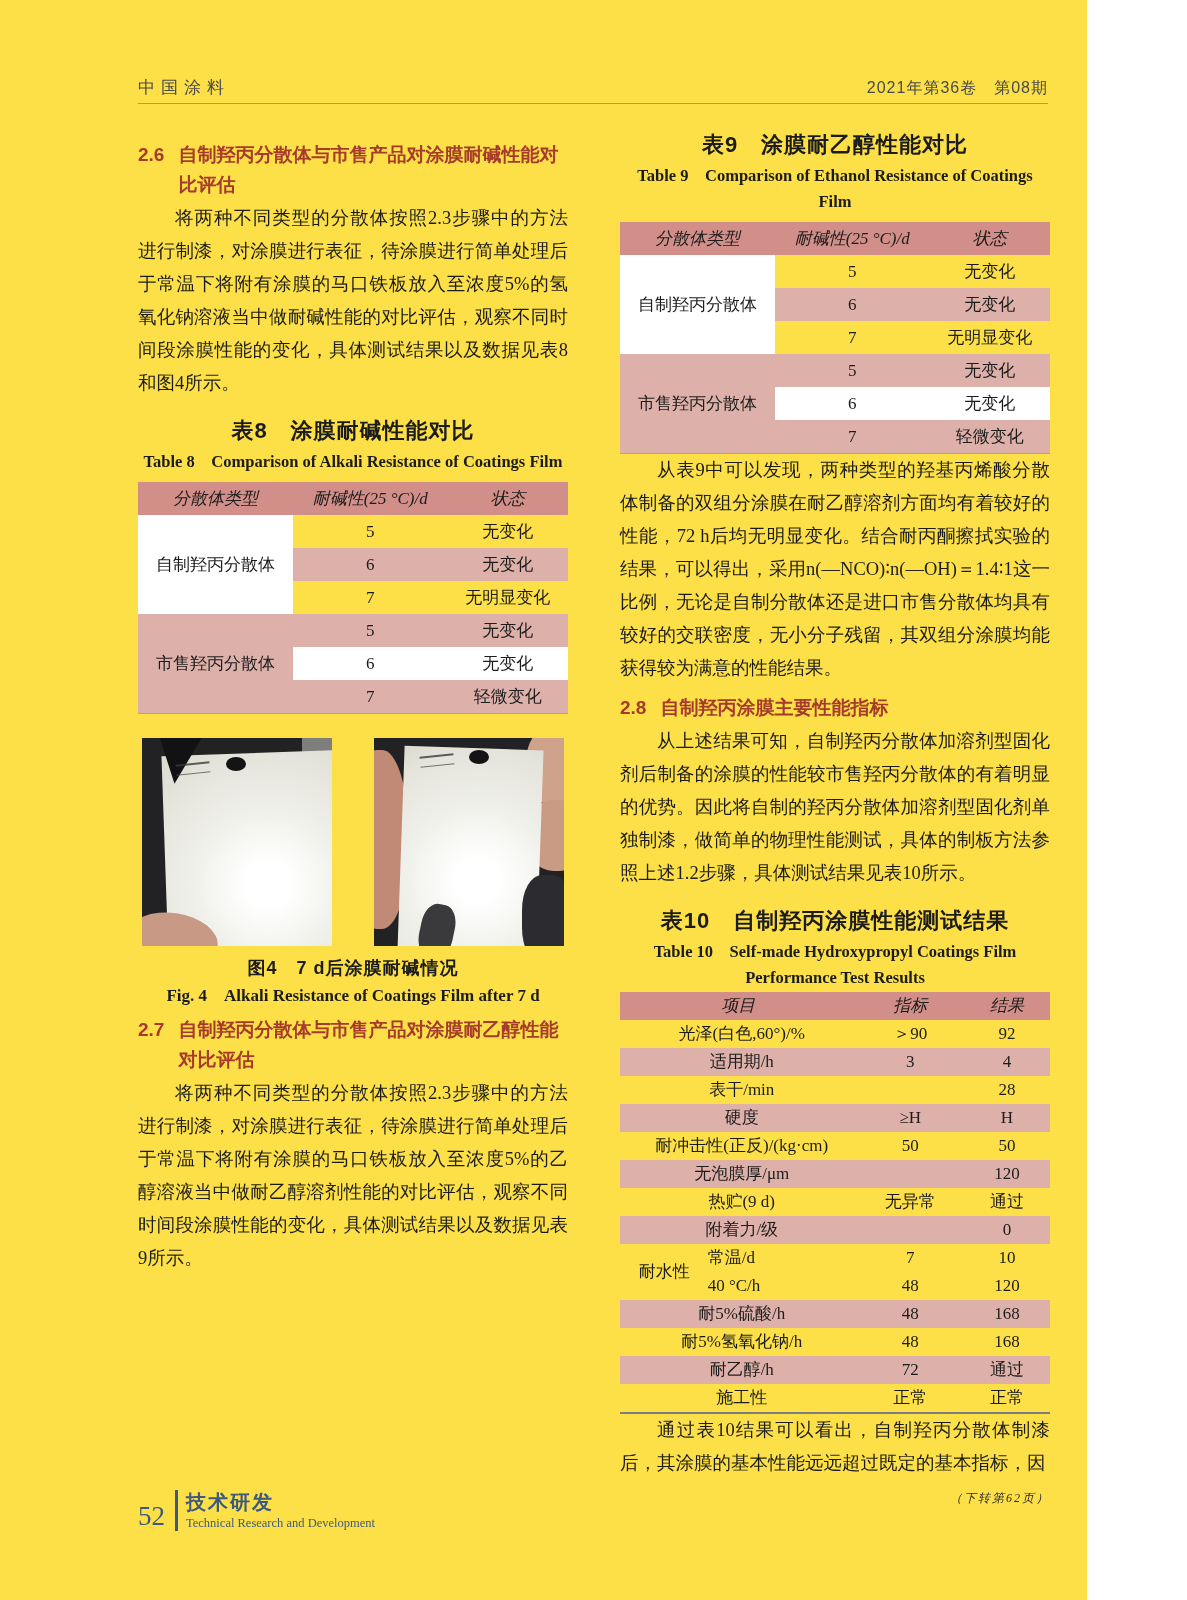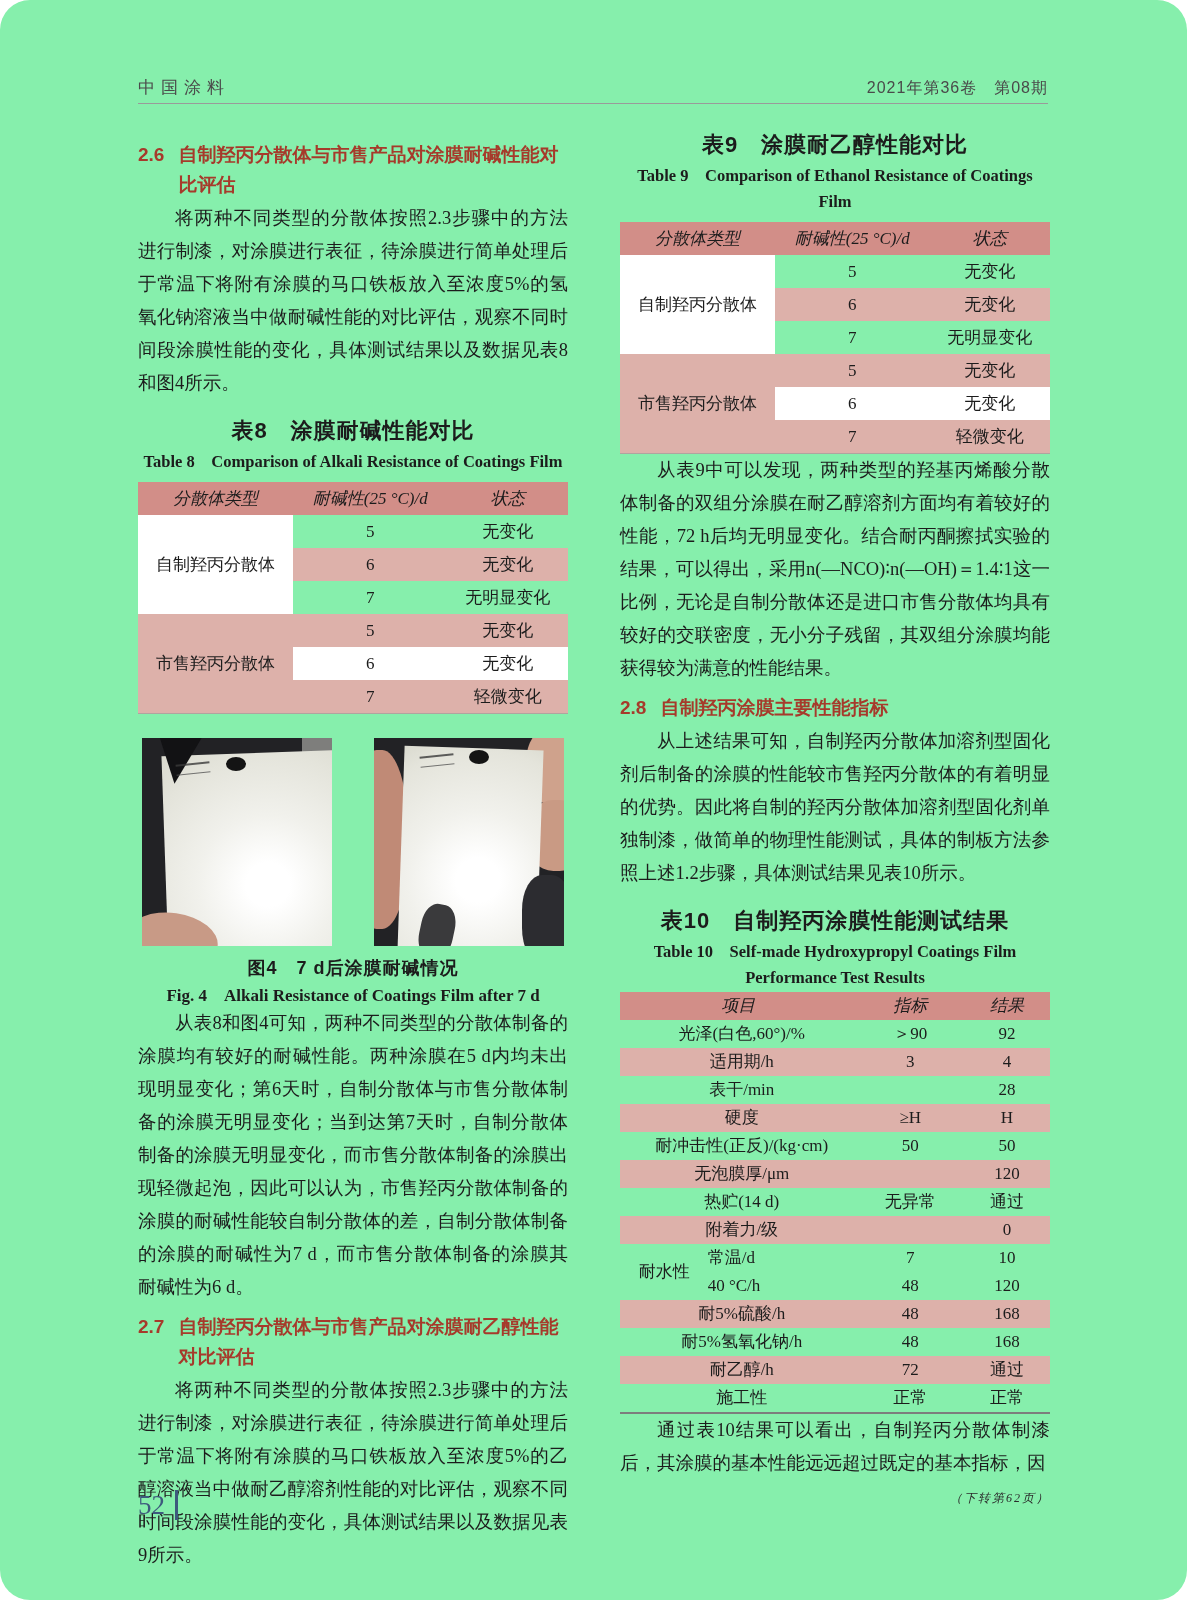--- a/index.html
+++ b/index.html
@@ -6,22 +6,22 @@
     --serif:"Liberation Serif","DejaVu Serif",serif;
     --sans:"Liberation Sans","DejaVu Sans",sans-serif;
     --ink:#1c1c1c;
     --head-red:#a63a2b;
     --cap-red:#c2281e;
     --tbl-head:#d28e88;
     --tbl-pink:#ddb1aa;
     --foot-blue:#3d5a7d;
   }
   html,body{margin:0;padding:0;background:#ffffff;}
-  .page{position:relative;width:1187px;height:1600px;background:#86efac;overflow:hidden;
-        font-family:var(--serif);color:var(--ink);border-radius:30px;}
+  .page{position:relative;width:1087px;height:1600px;background:#fde047;overflow:hidden;
+        font-family:var(--serif);color:var(--ink);}
   
   .pagehead{position:absolute;left:138px;top:74px;width:910px;height:30px;
             border-bottom:1px solid #9a9a9a;display:flex;justify-content:space-between;align-items:flex-end;
             padding-bottom:4px;box-sizing:border-box;}
   .journal-name{font-family:var(--sans);font-size:17px;letter-spacing:6px;color:#4a4a4a;}
   .issue-info{font-family:var(--sans);font-size:16px;letter-spacing:1px;color:#4a4a4a;}
   
   .col{position:absolute;width:430px;}
   .col-left{left:138px;top:132px;}
   .col-right{left:620px;top:126px;}
@@ -171,21 +171,20 @@
           <div class="inkdot"></div>
           <div class="scribble"></div>
           <div class="darkblob"></div>
           <div class="darkblob2"></div>
         </div>
       </div>
       <div class="fig-title-cn">图4　7 d后涂膜耐碱情况</div>
       <div class="fig-title-en">Fig. 4　Alkali Resistance of Coatings Film after 7 d</div>
     </div>
 
-    <p class="body mt16">从表8和图4可知，两种不同类型的分散体制备的涂膜均有较好的耐碱性能。两种涂膜在5 d内均未出现明显变化；第6天时，自制分散体与市售分散体制备的涂膜无明显变化；当到达第7天时，自制分散体制备的涂膜无明显变化，而市售分散体制备的涂膜出现轻微起泡，因此可以认为，市售羟丙分散体制备的涂膜的耐碱性能较自制分散体的差，自制分散体制备的涂膜的耐碱性为7 d，而市售分散体制备的涂膜其耐碱性为6 d。</p>
 
     <h2 class="sec">
       <span class="sec-num">2.7</span>
       <span class="sec-title">自制羟丙分散体与市售产品对涂膜耐乙醇性能对比评估</span>
     </h2>
 
     <p class="body">将两种不同类型的分散体按照2.3步骤中的方法进行制漆，对涂膜进行表征，待涂膜进行简单处理后于常温下将附有涂膜的马口铁板放入至浓度5%的乙醇溶液当中做耐乙醇溶剂性能的对比评估，观察不同时间段涂膜性能的变化，具体测试结果以及数据见表9所示。</p>
   </div>
 
   <div class="col col-right">
@@ -289,21 +288,21 @@
           <td colspan="2" class="item">耐冲击性(正反)/(kg·cm)</td>
           <td>50</td>
           <td>50</td>
         </tr>
         <tr class="rpink">
           <td colspan="2" class="item">无泡膜厚/μm</td>
           <td></td>
           <td>120</td>
         </tr>
         <tr>
-          <td colspan="2" class="item">热贮(14 d)</td>
+          <td colspan="2" class="item">热贮(9 d)</td>
           <td>无异常</td>
           <td>通过</td>
         </tr>
         <tr class="rpink">
           <td colspan="2" class="item">附着力/级</td>
           <td></td>
           <td>0</td>
         </tr>
         <tr>
           <td rowspan="2" class="item">耐水性</td>
@@ -339,15 +338,19 @@
       </tbody>
     </table>
 
     <p class="body mt16">通过表10结果可以看出，自制羟丙分散体制漆后，其涂膜的基本性能远远超过既定的基本指标，因</p>
     <div class="cont-note">（下转第62页）</div>
   </div>
 
   <div class="pagefoot">
     <span class="pageno">52</span>
     <div class="vbar"></div>
+    <div>
+      <div class="foot-sec-cn">技术研发</div>
+      <div class="foot-sec-en">Technical Research and Development</div>
+    </div>
   </div>
 
 </div>
 
 </body></html>

